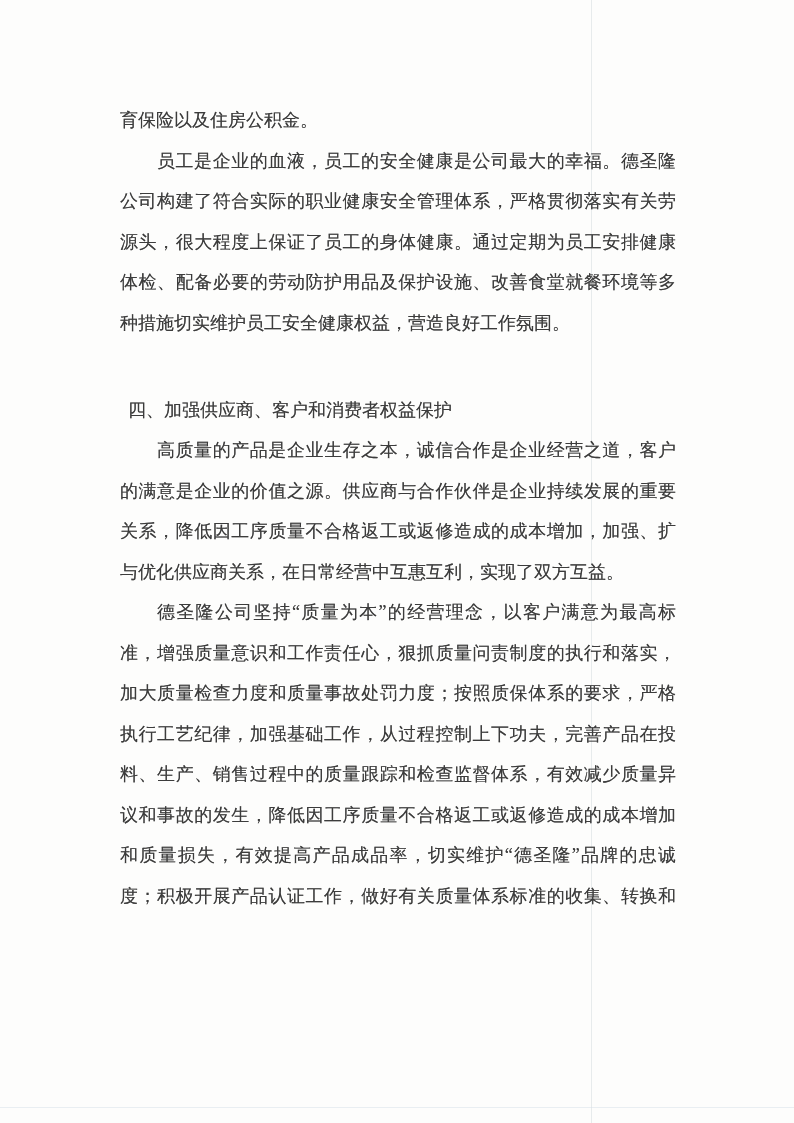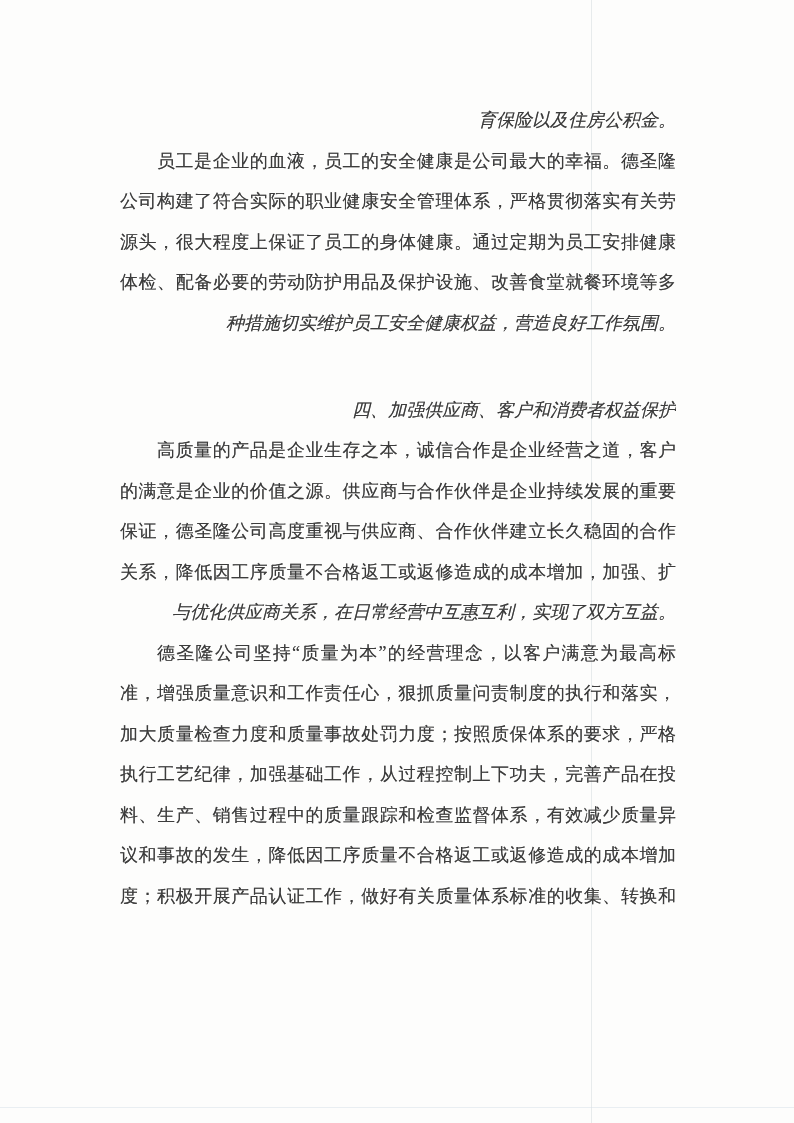--- a/index.html
+++ b/index.html
@@ -44,22 +44,21 @@
     font-size: 18px;
     color: #3c3c3c;
     text-shadow: 0 0 0.4px rgba(70, 70, 70, 0.65);
     overflow: hidden;
   }
   .row.justify {
     text-align: justify;
     text-align-last: justify;
   }
   .row.left {
-    text-align: right;
-    font-style: italic;
+    text-align: left;
   }
   .row.indent {
     padding-left: 37px;
   }
   .row.heading {
     margin-top: 6px;
     margin-left: 8px;
   }
   .row.blank {
     
@@ -75,24 +74,24 @@
       <div class="row left">育保险以及住房公积金。</div>
       <div class="row justify indent">员工是企业的血液，员工的安全健康是公司最大的幸福。德圣隆</div>
       <div class="row justify">公司构建了符合实际的职业健康安全管理体系，严格贯彻落实有关劳</div>
       <div class="row justify">源头，很大程度上保证了员工的身体健康。通过定期为员工安排健康</div>
       <div class="row justify">体检、配备必要的劳动防护用品及保护设施、改善食堂就餐环境等多</div>
       <div class="row left">种措施切实维护员工安全健康权益，营造良好工作氛围。</div>
       <div class="row blank"></div>
       <div class="row left heading">四、加强供应商、客户和消费者权益保护</div>
       <div class="row justify indent">高质量的产品是企业生存之本，诚信合作是企业经营之道，客户</div>
       <div class="row justify">的满意是企业的价值之源。供应商与合作伙伴是企业持续发展的重要</div>
-      <div class="row justify">保证，德圣隆公司高度重视与供应商、合作伙伴建立长久稳固的合作</div>
       <div class="row justify">关系，降低因工序质量不合格返工或返修造成的成本增加，加强、扩展</div>
       <div class="row left">与优化供应商关系，在日常经营中互惠互利，实现了双方互益。</div>
       <div class="row justify indent">德圣隆公司坚持“质量为本”的经营理念，以客户满意为最高标</div>
       <div class="row justify">准，增强质量意识和工作责任心，狠抓质量问责制度的执行和落实，</div>
       <div class="row justify">加大质量检查力度和质量事故处罚力度；按照质保体系的要求，严格</div>
       <div class="row justify">执行工艺纪律，加强基础工作，从过程控制上下功夫，完善产品在投</div>
       <div class="row justify">料、生产、销售过程中的质量跟踪和检查监督体系，有效减少质量异</div>
       <div class="row justify">议和事故的发生，降低因工序质量不合格返工或返修造成的成本增加</div>
+      <div class="row justify">和质量损失，有效提高产品成品率，切实维护“德圣隆”品牌的忠诚</div>
       <div class="row justify">度；积极开展产品认证工作，做好有关质量体系标准的收集、转换和</div>
     </div>
 </div>
 
 </body></html>

